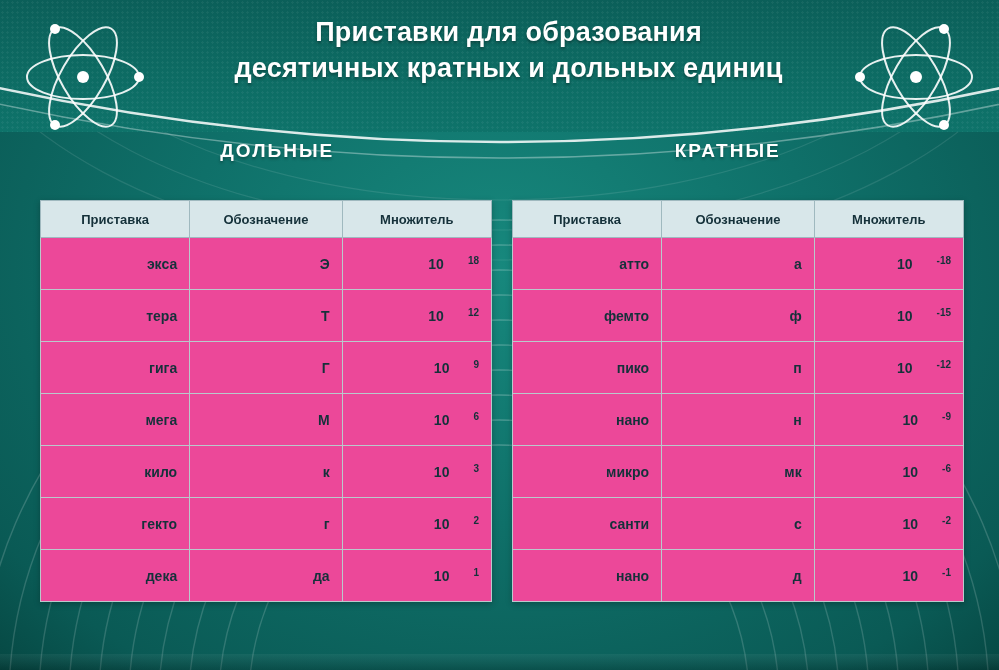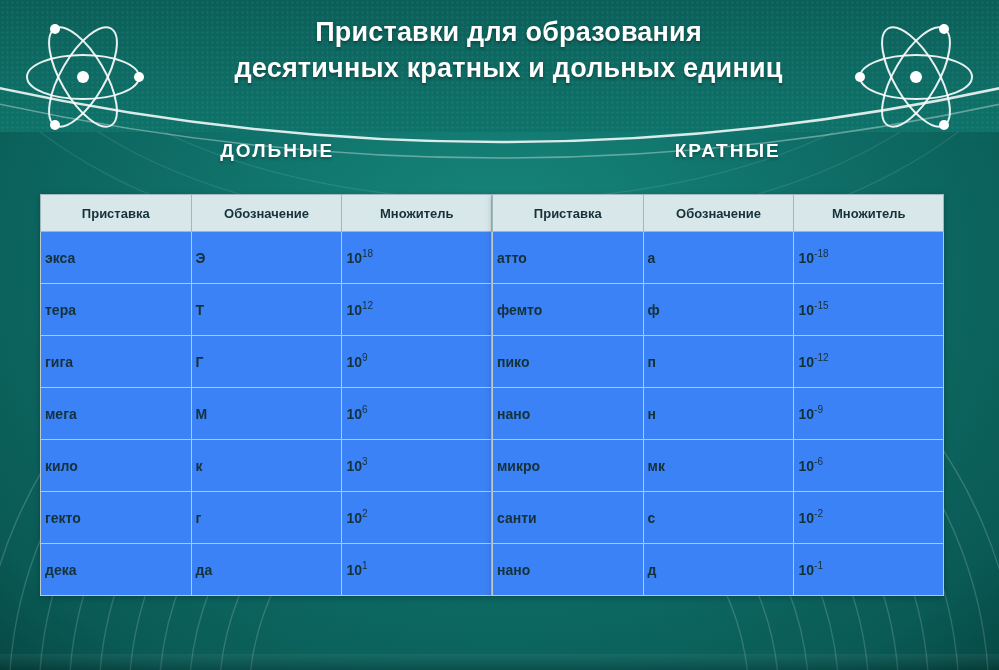--- a/index.html
+++ b/index.html
@@ -85,59 +85,60 @@
     font-weight: bold;
     letter-spacing: 2px;
     text-shadow: 0 2px 3px rgba(0,0,0,0.3);
   }
   .col-head.left { padding-right: 12px; }
   .col-head.right { padding-left: 12px; }
 
   
   .tables {
     position: absolute;
-    top: 194px;
+    top: 200px;
     left: 40px;
     width: 925px;
     display: flex;
+    gap: 20px;
     z-index: 4;
   }
   table.prefix-table {
     border-collapse: collapse;
     width: 452px;
     background: #ffffff;
     box-shadow: 0 2px 6px rgba(0,0,0,0.25);
   }
   table.prefix-table th {
     background: #d8e7ea;
     color: #15313a;
     font-size: 13px;
     font-weight: bold;
     height: 36px;
     border: 1px solid #9fb9bf;
     padding: 0 4px;
   }
   table.prefix-table td {
-    background: #3b82f6;
+    background: #ec4899;
     color: #15313a;
     font-size: 14px;
     font-weight: bold;
-    text-align: left;
+    text-align: right;
     height: 51px;
     border: 1px solid #b9c9cc;
-    padding: 0 4px;
+    padding: 0 12px;
   }
   table.prefix-table tr td:first-child,
   table.prefix-table tr th:first-child { width: 152px; }
   table.prefix-table tr td:nth-child(2),
   table.prefix-table tr th:nth-child(2) { width: 150px; }
   table.prefix-table tr td:nth-child(3),
   table.prefix-table tr th:nth-child(3) { width: 150px; }
   .pow { font-size: 14px; font-weight: bold; }
-  .pow sup { font-size: 10px; font-weight: normal; vertical-align: super; }
+  .pow sup { font-size: 10px; font-weight: bold; vertical-align: super; margin-left: 24px; }
   .bottom-bar {
     position: absolute;
     left: 0; bottom: 0;
     width: 999px; height: 16px;
     background: linear-gradient(180deg, rgba(255,255,255,0.05), rgba(0,0,0,0.18));
   }
 </style>
 </head>
 <body>
 

